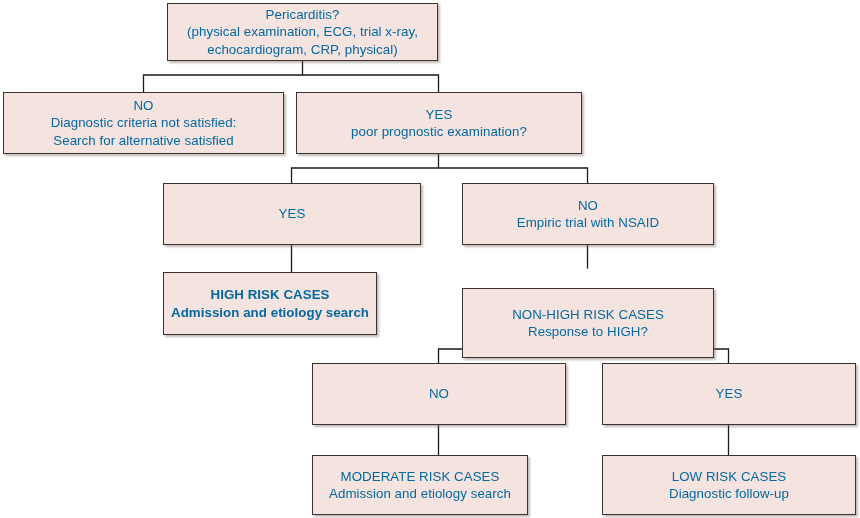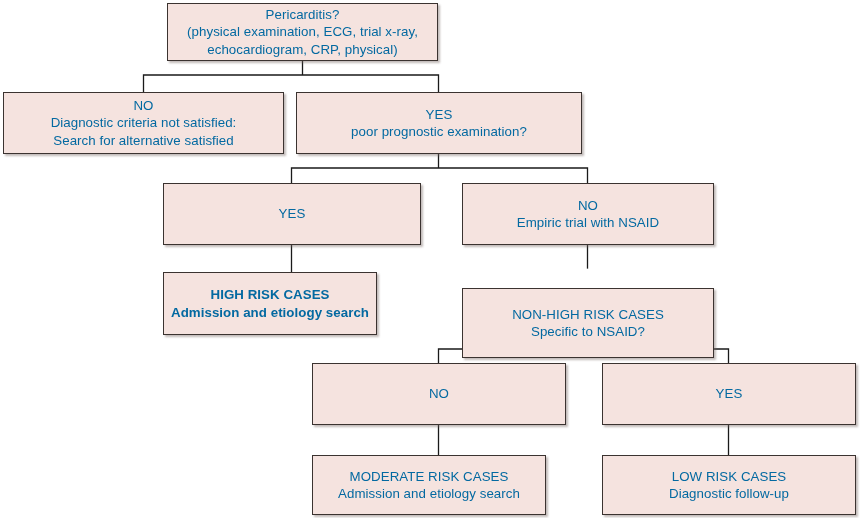--- a/index.html
+++ b/index.html
@@ -83,29 +83,29 @@
     <div class="node" style="left: 462px; top: 183px; width: 252px; height: 62px;">
       <span class="line">NO</span>
       <span class="line">Empiric trial with NSAID</span>
     </div>
     <div class="node" style="left: 163px; top: 272px; width: 214px; height: 63px; font-weight: bold;">
       <span class="line">HIGH RISK CASES</span>
       <span class="line">Admission and etiology search</span>
     </div>
     <div class="node" style="left: 462px; top: 268px; width: 252px; height: 70px; margin-top: 20px;">
       <span class="line">NON-HIGH RISK CASES</span>
-      <span class="line">Specific to NSAID?</span>
+      <span class="line">Response to HIGH?</span>
     </div>
     <div class="node" style="left: 312px; top: 363px; width: 254px; height: 62px;">
       <span class="line">NO</span>
     </div>
     <div class="node" style="left: 602px; top: 363px; width: 254px; height: 62px;">
       <span class="line">YES</span>
     </div>
-    <div class="node" style="left: 312px; top: 455px; width: 234px; height: 60px;">
+    <div class="node" style="left: 312px; top: 455px; width: 216px; height: 60px;">
       <span class="line">MODERATE RISK CASES</span>
       <span class="line">Admission and etiology search</span>
     </div>
     <div class="node" style="left: 602px; top: 455px; width: 254px; height: 60px;">
       <span class="line">LOW RISK CASES</span>
       <span class="line">Diagnostic follow-up</span>
     </div>
   </div>
 
 </body></html>

